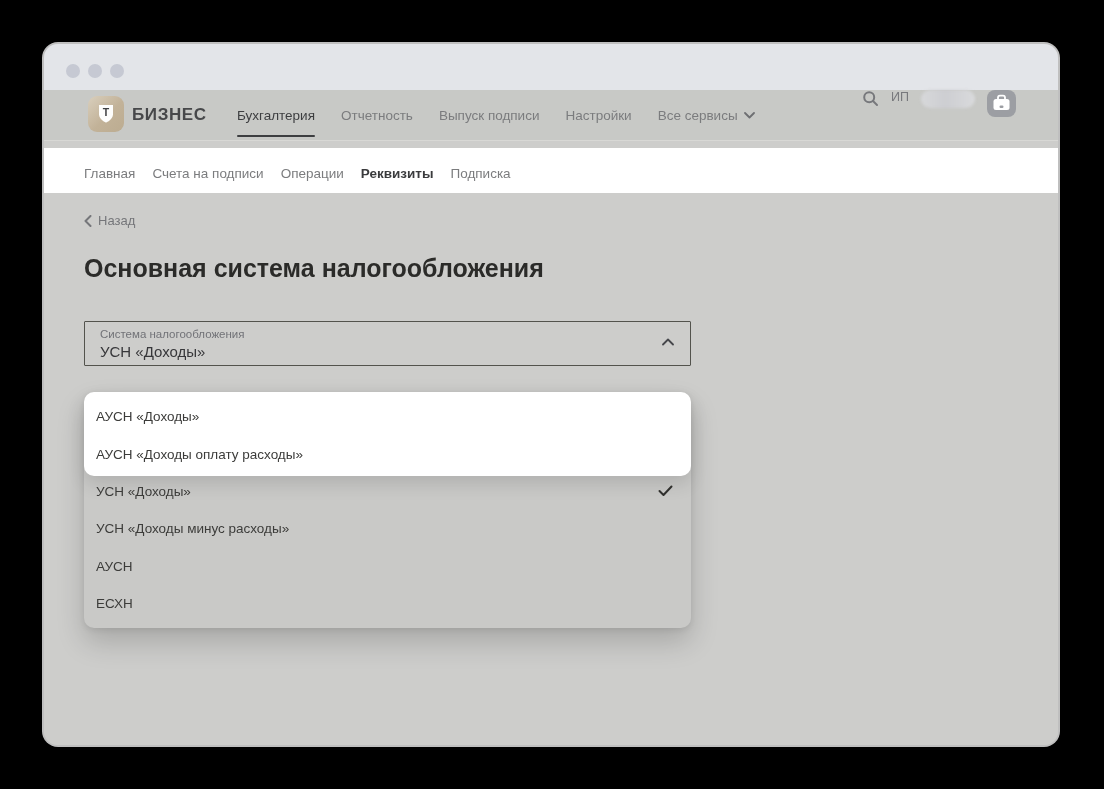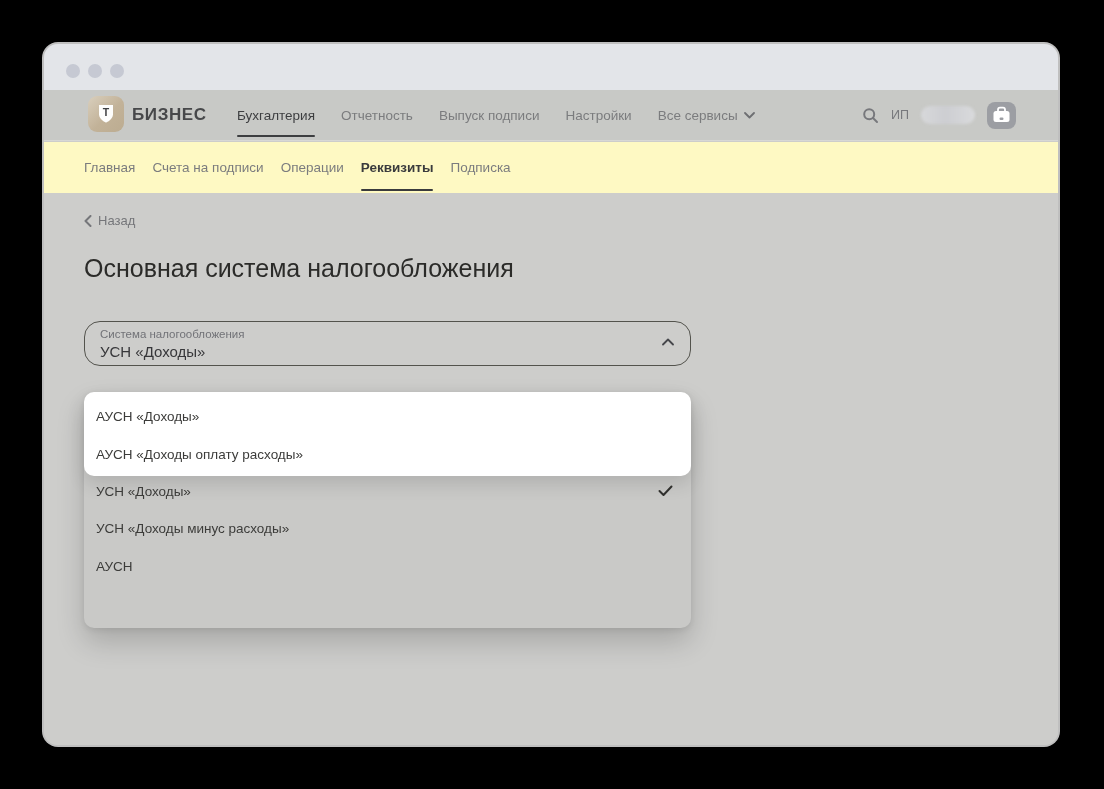--- a/index.html
+++ b/index.html
@@ -22,44 +22,44 @@
             border-bottom:1px solid #D8D8D5; }
   .logo { position:absolute; left:44px; top:6px; width:36px; height:36px; }
   .brand { position:absolute; left:88px; top:0; height:100%; display:flex; align-items:center;
            font-size:17px; font-weight:800; letter-spacing:.6px; color:#47484A; }
   .mainlinks { position:absolute; left:193px; top:0; height:100%; display:flex; gap:26px; }
   .mainlinks .navitem { position:relative; display:flex; align-items:center; gap:6px;
            height:100%; font-size:13.5px; color:#7B7C7E; cursor:default;text-align:center; }
   .mainlinks .navitem.active { color:#3D3E40; font-weight:500; }
   .mainlinks .navitem.active::after { content:""; position:absolute; left:0; right:0; bottom:3px;
            height:2.5px; background:#3D3E40; border-radius:1px; }
-  .hdr-right { position:absolute; right:42px; top:0; height:100%; display:flex; align-items:center; gap:12px; }
+  .hdr-right { position:absolute; right:42px; top:0; height:100%; display:flex; gap:12px; }
   .ip-label { font-size:12.5px; color:#77787C; }
   .redact-pill { width:54px; height:18px; border-radius:9px; filter:blur(1.5px);
            background:linear-gradient(90deg,#D7D8DA 0%,#CDCED2 45%,#D9DADC 100%); }
 
   
-  .subnav { position:absolute; left:0; top:98px; width:100%; height:51px; background:#fef9c3; }
+  .subnav { position:absolute; left:0; top:104px; width:100%; height:51px; background:#ffffff; }
   .sublinks { position:absolute; left:40px; top:0; height:100%; display:flex; gap:17px; }
   .sublinks .navitem { position:relative; display:flex; align-items:center; height:100%;
            font-size:13.5px; color:#7B7C7E; cursor:default; }
   .sublinks .navitem.active { color:#3A3B3D; font-weight:700; }
   .sublinks .navitem.active::after { content:""; position:absolute; left:0; right:0; bottom:2px;
            height:2.5px; background:#3A3B3D; border-radius:1px; }
 
   
   .pagebody { position:absolute; left:0; top:149px; width:100%; height:552px; background:#CDCDCB; }
 
   .back { position:absolute; left:40px; top:20px; display:flex; align-items:center; gap:6px;
           font-size:13px; font-weight:500; color:#75767A; }
-  .page-title { position:absolute; left:40px; top:61px; font-size:25px; font-weight:400; color:#2B2B29; }
+  .page-title { position:absolute; left:40px; top:61px; font-size:25px; font-weight:700; color:#2B2B29; }
 
   
   .select { position:absolute; left:40px; top:128px; width:607px; height:45px;
-            border:1.5px solid #53534D; border-radius:16px; }
+            border:1.5px solid #53534D; border-radius:1px; }
   .select .flabel { position:absolute; left:15px; top:6px; font-size:11.5px; color:#717277; }
   .select .fvalue { position:absolute; left:15px; top:21px; font-size:15px; color:#37373A; }
   .select .chev { position:absolute; right:16px; top:16px; color:#46474B; }
 
   
   .panel { position:absolute; left:40px; top:179px; width:607px; height:236px;
            background:#C9C9C7; border-radius:10px; padding:6px 0;
            box-shadow:0 14px 28px rgba(0,0,0,.18), 0 2px 6px rgba(0,0,0,.08);margin-top:20px; }
   .hl-card { position:absolute; left:0; top:0; width:607px; height:84px; background:#FFFFFF;
            border-radius:10px; box-shadow:0 8px 18px rgba(0,0,0,.12); z-index:1; }
@@ -202,17 +202,20 @@
                 <polyline points="1.5,6 5.5,10 13.5,1.5" fill="none" stroke="#2F2F2D" stroke-width="2" stroke-linecap="round" stroke-linejoin="round"></polyline>
               </svg>
           </span>
         </div>
         <div class="opt">
           <span>УСН «Доходы минус расходы»</span>
         </div>
         <div class="opt">
           <span>АУСН</span>
         </div>
+        <div class="opt">
+          <span>ЕСХН</span>
+        </div>
       </div>
 
     </div>
   </div>
 </div>
 
 </body></html>

